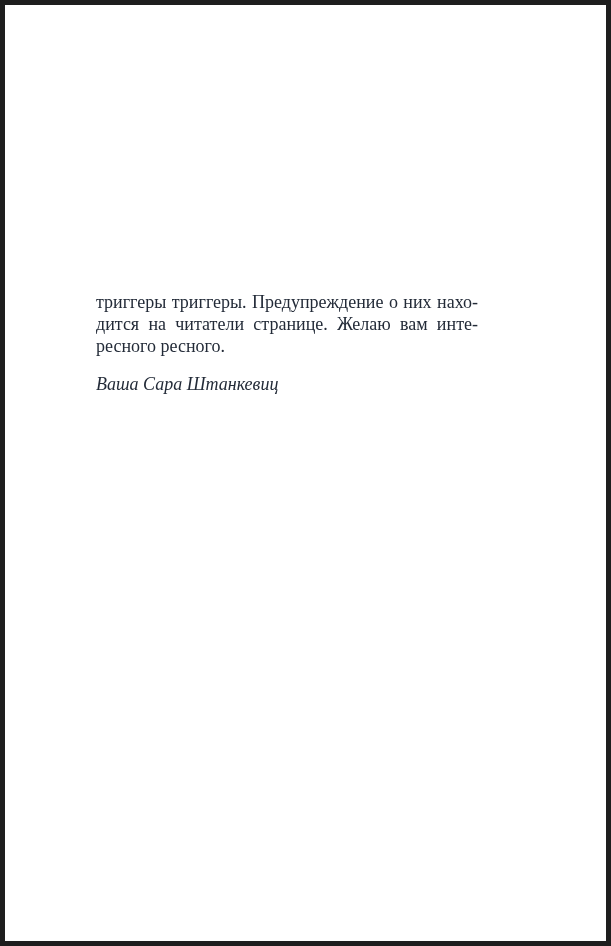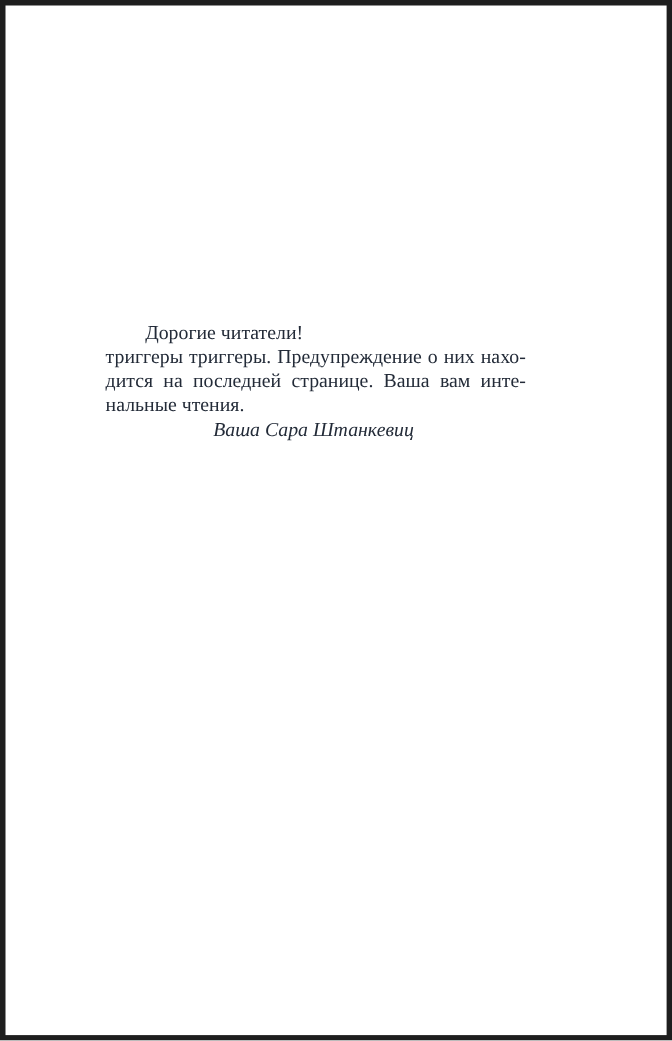--- a/index.html
+++ b/index.html
@@ -35,29 +35,29 @@
     white-space: normal;
     text-align: justify;
     text-align-last: justify;
   }
   .line.indent {
     padding-left: 36px;
     box-sizing: border-box;
   }
   .line.signature {
     font-style: italic;
-    text-align: center;
+    text-align: left;
     padding-right: 4px;
     box-sizing: border-box;
+    margin-top: 16px;
   }
 </style>
 </head>
 <body>
 
 <div class="book-page">
   <div class="note-block">
-    <div class="line indent">Дорогие читатели!</div>
     <div class="line justified">триггеры триггеры. Предупреждение о них нахо-</div>
-    <div class="line justified">дится на последней странице. Ваша вам инте-</div>
-    <div class="line">нальные чтения.</div>
+    <div class="line justified">дится на читатели странице. Желаю вам инте-</div>
+    <div class="line">ресного ресного.</div>
     <div class="line signature">Ваша Сара Штанкевиц</div>
   </div>
 </div>
 
 </body></html>

